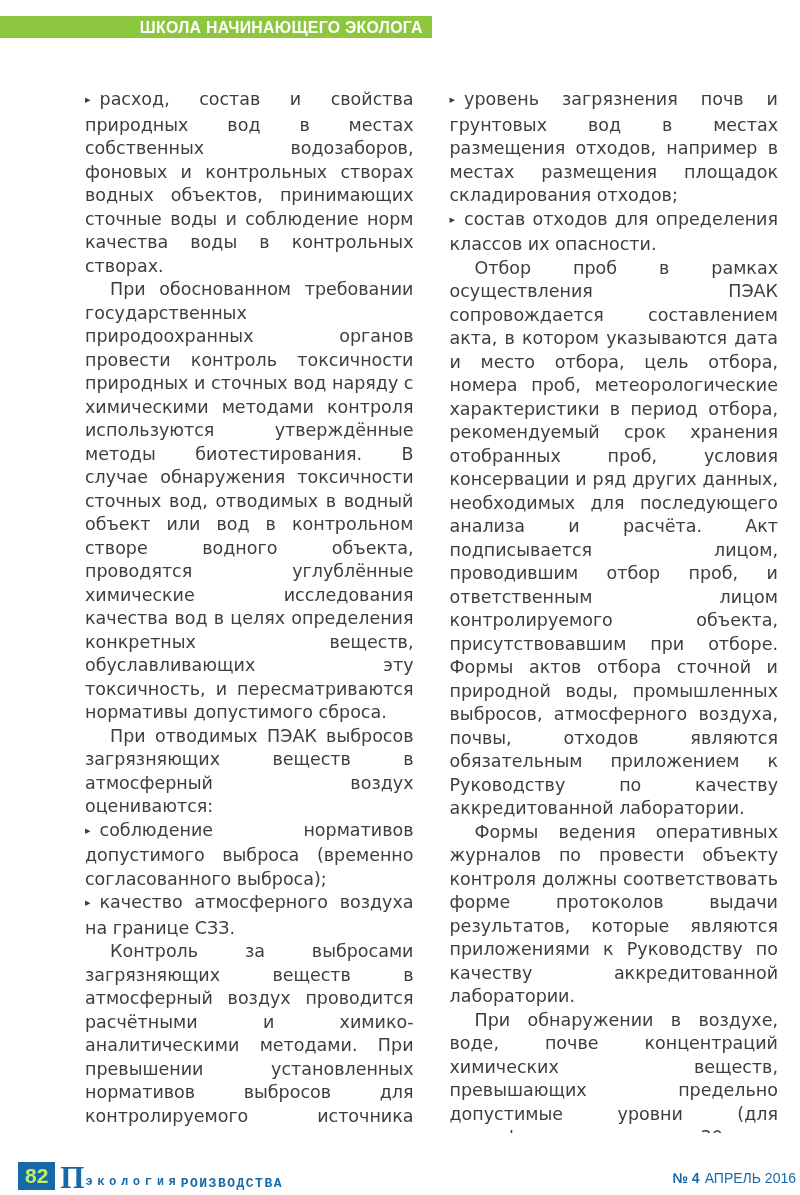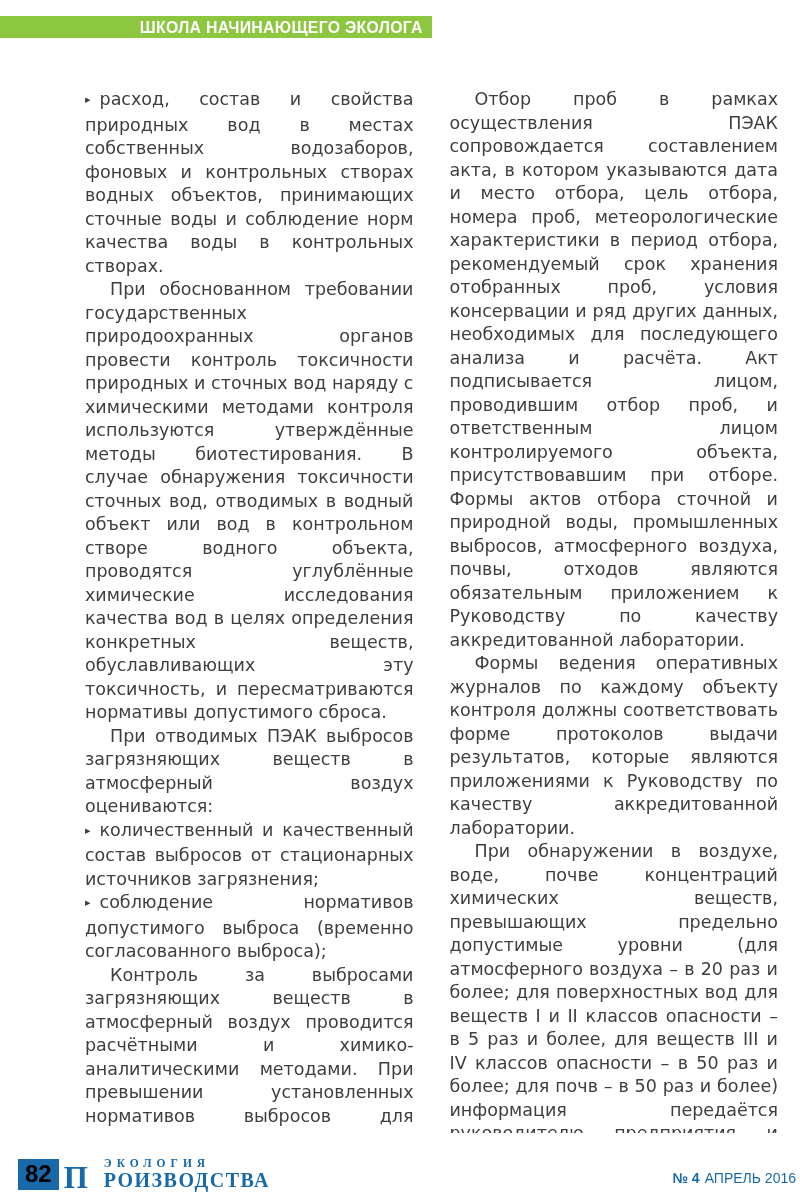--- a/index.html
+++ b/index.html
@@ -59,48 +59,48 @@
     transform:translateY(-2px);
   }
   
   .footer{
     position:absolute;left:18px;right:22px;bottom:5px;
     display:flex;justify-content:space-between;align-items:flex-end;
   }
   .footer-left{display:flex;align-items:flex-end;}
   .page-number{
     background:var(--blue);
-    color:#000000;
+    color:#bef264;
     font-family:"Liberation Sans",sans-serif;
     font-weight:bold;
-    font-size:24px;
+    font-size:21px;
     line-height:1;
     padding:3px 7px 4px 7px;
     display:inline-block;
   }
   .logo{
     display:flex;align-items:flex-end;
     margin-left:5px;
     color:var(--blue);
     font-family:"Liberation Serif",serif;
   }
   .logo-initial{
     font-weight:bold;
     font-size:31px;
     line-height:.78;
   }
-  .logo-lines{display:flex;flex-direction:column;margin-left:16px;}
+  .logo-lines{display:flex;flex-direction:row;margin-left:1px;font-family:Liberation Mono, monospace;}
   .logo-line1{
     font-size:11.5px;
     font-weight:600;
     letter-spacing:5px;
     line-height:1;
   }
   .logo-line2{
-    font-size:20px;
+    font-size:13px;
     font-weight:bold;
     letter-spacing:1.5px;
     line-height:1;
     margin-top:1px;
   }
   .footer-right{
     color:var(--blue);
     font-family:"Liberation Sans",sans-serif;
     font-size:14px;
     padding-bottom:4px;
@@ -115,27 +115,29 @@
 
   <div class="header-bar">
     <span class="header-title">ШКОЛА НАЧИНАЮЩЕГО ЭКОЛОГА</span>
   </div>
 
   <div class="content">
     <div class="column">
         <p class="para bullet"><span class="bullet-glyph">▸</span>расход, состав и свойства природных вод в местах собственных водозаборов, фоновых и контрольных створах водных объектов, принимающих сточные воды и соблюдение норм качества воды в контрольных створах.</p>
         <p class="para indent">При обоснованном требовании государственных природоохранных органов провести контроль токсичности природных и сточных вод наряду с химическими методами контроля используются утверждённые методы биотестирования. В случае обнаружения токсичности сточных вод, отводимых в водный объект или вод в контрольном створе водного объекта, проводятся углублённые химические исследования качества вод в целях определения конкретных веществ, обуславливающих эту токсичность, и пересматриваются нормативы допустимого сброса.</p>
         <p class="para indent">При отводимых ПЭАК выбросов загрязняющих веществ в атмосферный воздух оцениваются:</p>
-        <p class="para bullet"><span class="bullet-glyph">▸</span>количественный и качественный состав выбросов от стационарных источников загрязнения;</p>
         <p class="para bullet"><span class="bullet-glyph">▸</span>соблюдение нормативов допустимого выброса (временно согласованного выброса);</p>
+        <p class="para bullet"><span class="bullet-glyph">▸</span>качество атмосферного воздуха на границе СЗЗ.</p>
         <p class="para indent">Контроль за выбросами загрязняющих веществ в атмосферный воздух проводится расчётными и химико-аналитическими методами. При превышении установленных нормативов выбросов для контролируемого источника выясняются причины и даются рекомендации структурным подразделениям по устранению сверхнормативного выброса.</p>
       </div>
     <div class="column">
+        <p class="para bullet"><span class="bullet-glyph">▸</span>уровень загрязнения почв и грунтовых вод в местах размещения отходов, например в местах размещения площадок складирования отходов;</p>
+        <p class="para bullet"><span class="bullet-glyph">▸</span>состав отходов для определения классов их опасности.</p>
         <p class="para indent">Отбор проб в рамках осуществления ПЭАК сопровождается составлением акта, в котором указываются дата и место отбора, цель отбора, номера проб, метеорологические характеристики в период отбора, рекомендуемый срок хранения отобранных проб, условия консервации и ряд других данных, необходимых для последующего анализа и расчёта. Акт подписывается лицом, проводившим отбор проб, и ответственным лицом контролируемого объекта, присутствовавшим при отборе. Формы актов отбора сточной и природной воды, промышленных выбросов, атмосферного воздуха, почвы, отходов являются обязательным приложением к Руководству по качеству аккредитованной лаборатории.</p>
-        <p class="para indent">Формы ведения оперативных журналов по каждому объекту контроля должны соответствовать форме протоколов выдачи результатов, которые являются приложениями к Руководству по качеству аккредитованной лаборатории.</p>
+        <p class="para indent">Формы ведения оперативных журналов по провести объекту контроля должны соответствовать форме протоколов выдачи результатов, которые являются приложениями к Руководству по качеству аккредитованной лаборатории.</p>
         <p class="para indent">При обнаружении в воздухе, воде, почве концентраций химических веществ, превышающих предельно допустимые уровни (для атмосферного воздуха – в 20 раз и более; для поверхностных вод для веществ I и II классов опасности – в 5 раз и более, для веществ III и IV классов опасности – в 50 раз и более; для почв – в 50 раз и более) информация передаётся руководителю предприятия и одновременно в соответствующие территориальные органы ГОЧС и природоохранные органы.</p>
       </div>
   </div>
 
   <div class="footer">
     <div class="footer-left">
       <span class="page-number">82</span>
       <span class="logo">
         <span class="logo-initial">П</span>
         <span class="logo-lines">

